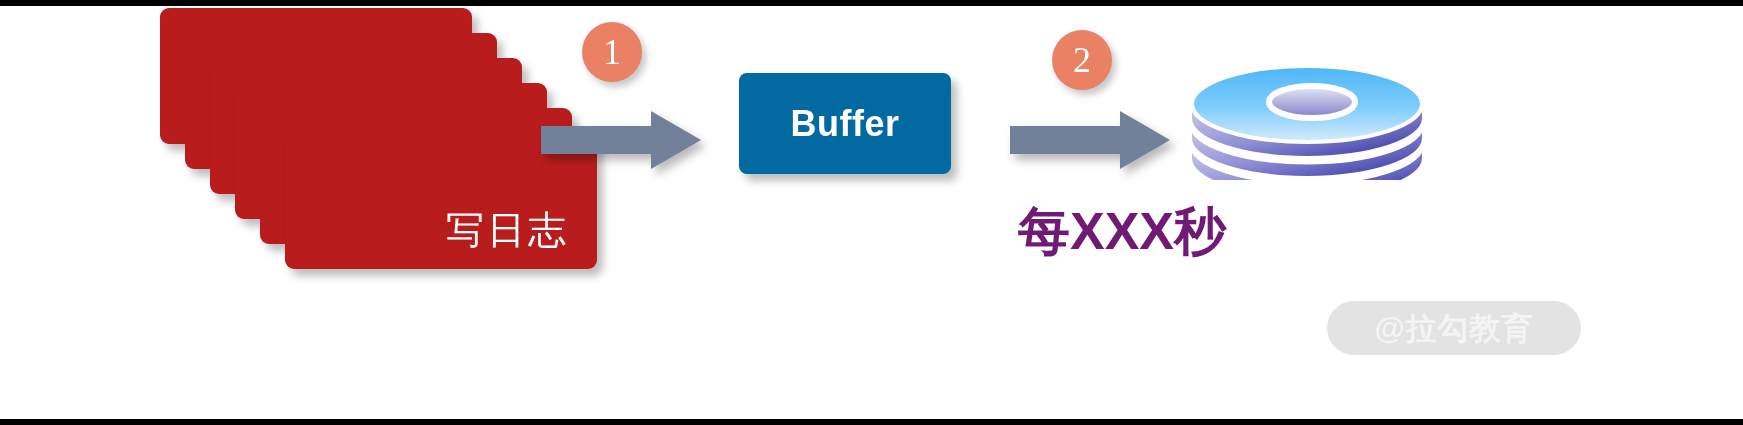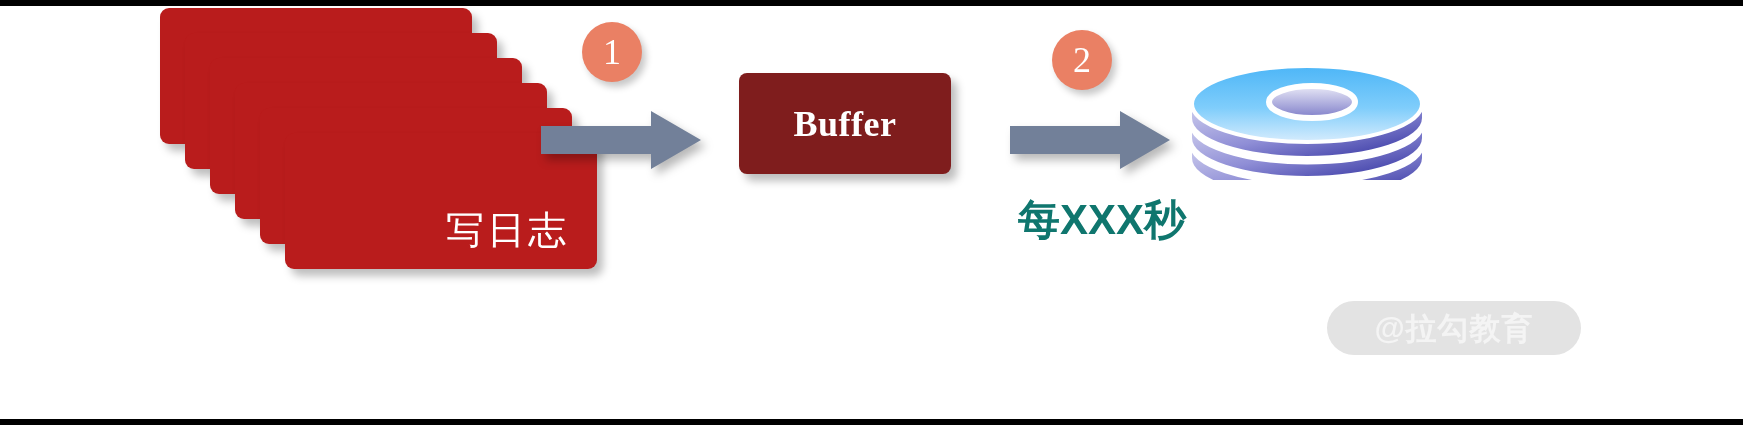--- a/index.html
+++ b/index.html
@@ -82,27 +82,26 @@
     line-height: 1;
   }
 
   
   .buffer-box {
     position: absolute;
     left: 739px;
     top: 73px;
     width: 212px;
     height: 101px;
-    background: #7f1d1d;
+    background: #0369a1;
     border-radius: 8px;
     box-shadow: 6px 7px 9px rgba(0,0,0,0.26);
     display: flex;
     align-items: center;
     justify-content: center;
-    font-family: Liberation Serif, serif;
   }
   .buffer-box span {
     color: #ffffff;
     font-size: 36px;
     font-weight: 700;
     letter-spacing: 0.5px;
   }
 
   
   .database {
@@ -110,23 +109,23 @@
     left: 1188px;
     top: 62px;
     width: 238px;
     height: 118px;
   }
 
   
   .caption {
     position: absolute;
     left: 1018px;
-    top: 199px;
-    color: #0f766e;
-    font-size: 42px;
+    top: 205px;
+    color: #701a75;
+    font-size: 52px;
     font-weight: 600;
     line-height: 1;
     white-space: nowrap;
   }
 
   
   .watermark {
     position: absolute;
     left: 1327px;
     top: 301px;

